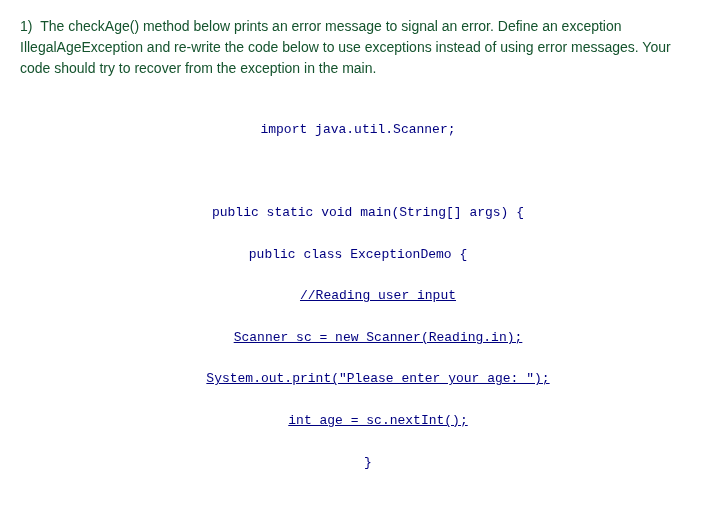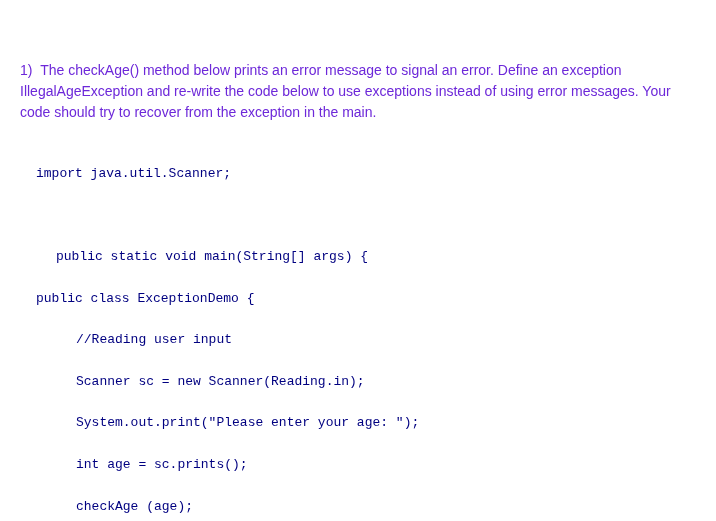--- a/index.html
+++ b/index.html
@@ -19,62 +19,61 @@
     }
 
     .question-block {
       display: flex;
       flex-direction: column;
       gap: 12px;
     }
 
     .question-text {
       line-height: 1.5;
-      color: #6d28d9;
-      margin-top: 44px;
+      color: #14532d;
     }
 
     .code-block {
       font-family: 'Courier New', Courier, monospace;
       font-size: 13px;
       line-height: 1.6;
       color: #000080;
       background: #ffffff;
       padding: 8px 16px;
       white-space: pre;
     }
 
     .code-line {
       display: block;
+      text-align: center;
     }
 
     .indent-1 { padding-left: 20px; }
-    .indent-2 { padding-left: 40px; }
+    .indent-2 { padding-left: 40px; text-decoration: underline; }
   </style>
 </head>
 <body>
 
 <div class="question-block">
 
   <div class="question-text">
     <span>1) &nbsp;</span><span>The checkAge() method below prints an error message to signal an error. Define an exception
         IllegalAgeException and re-write the code below to use exceptions instead of using error messages.
         Your code should try to recover from the exception in the main.</span>
   </div>
 
   <div class="code-block">
 <span class="code-line">import java.util.Scanner;</span>
 <span class="code-line">&nbsp;</span>
 <span class="code-line indent-1">public static void main(String[] args) {</span>
 <span class="code-line">public class ExceptionDemo {</span>
 <span class="code-line indent-2">//Reading user input</span>
 <span class="code-line indent-2">Scanner sc = new Scanner(Reading.in);</span>
 <span class="code-line indent-2">System.out.print("Please enter your age: ");</span>
-<span class="code-line indent-2">int age = sc.prints();</span>
-<span class="code-line indent-2">checkAge (age);</span>
+<span class="code-line indent-2">int age = sc.nextInt();</span>
 <span class="code-line indent-1">}</span>
 
 
 
 
 
 
 
 
 

